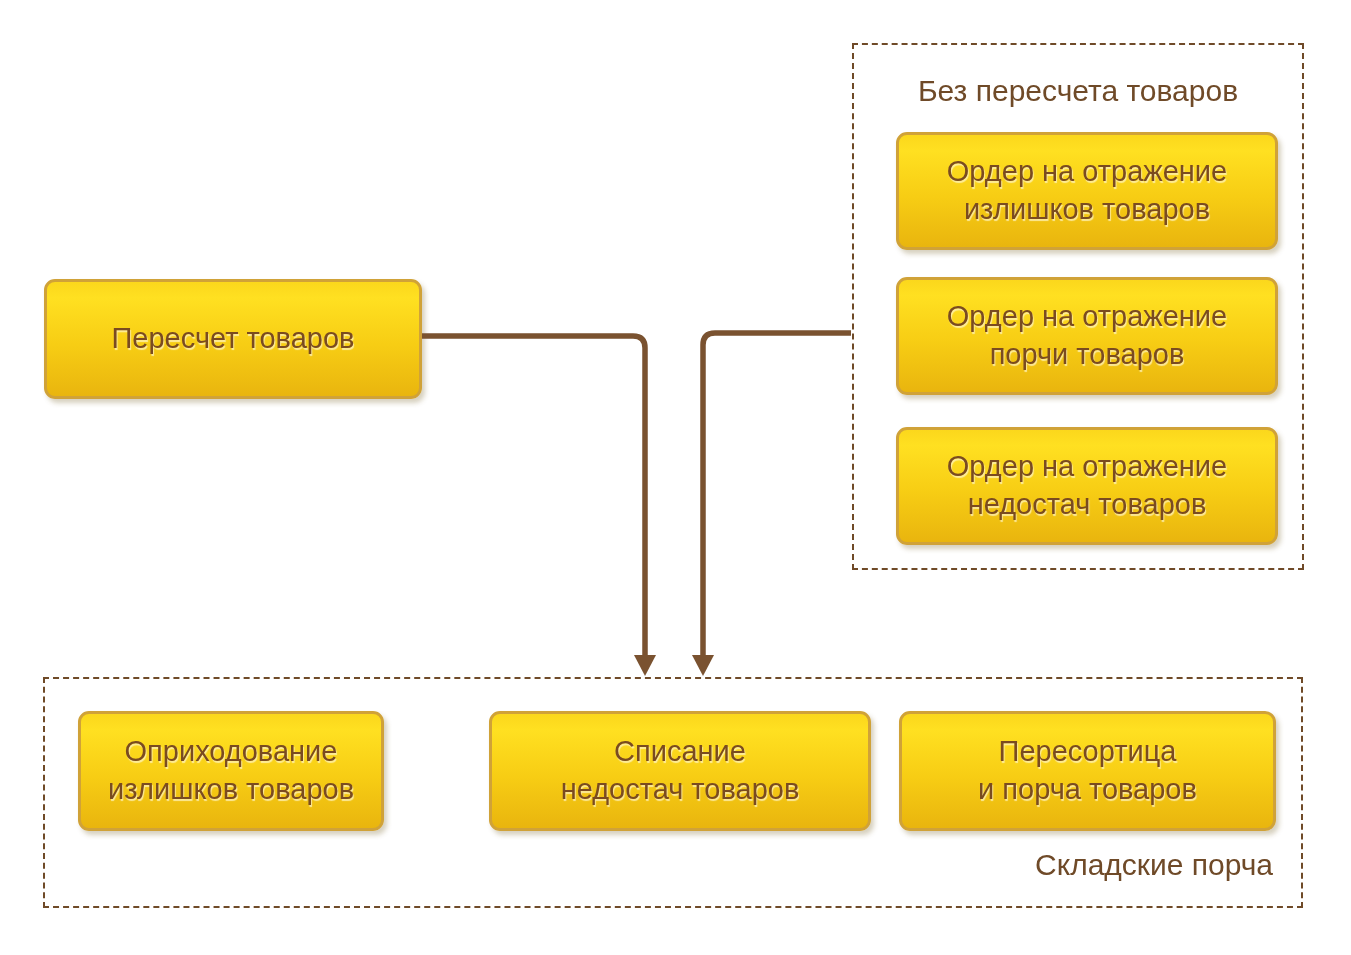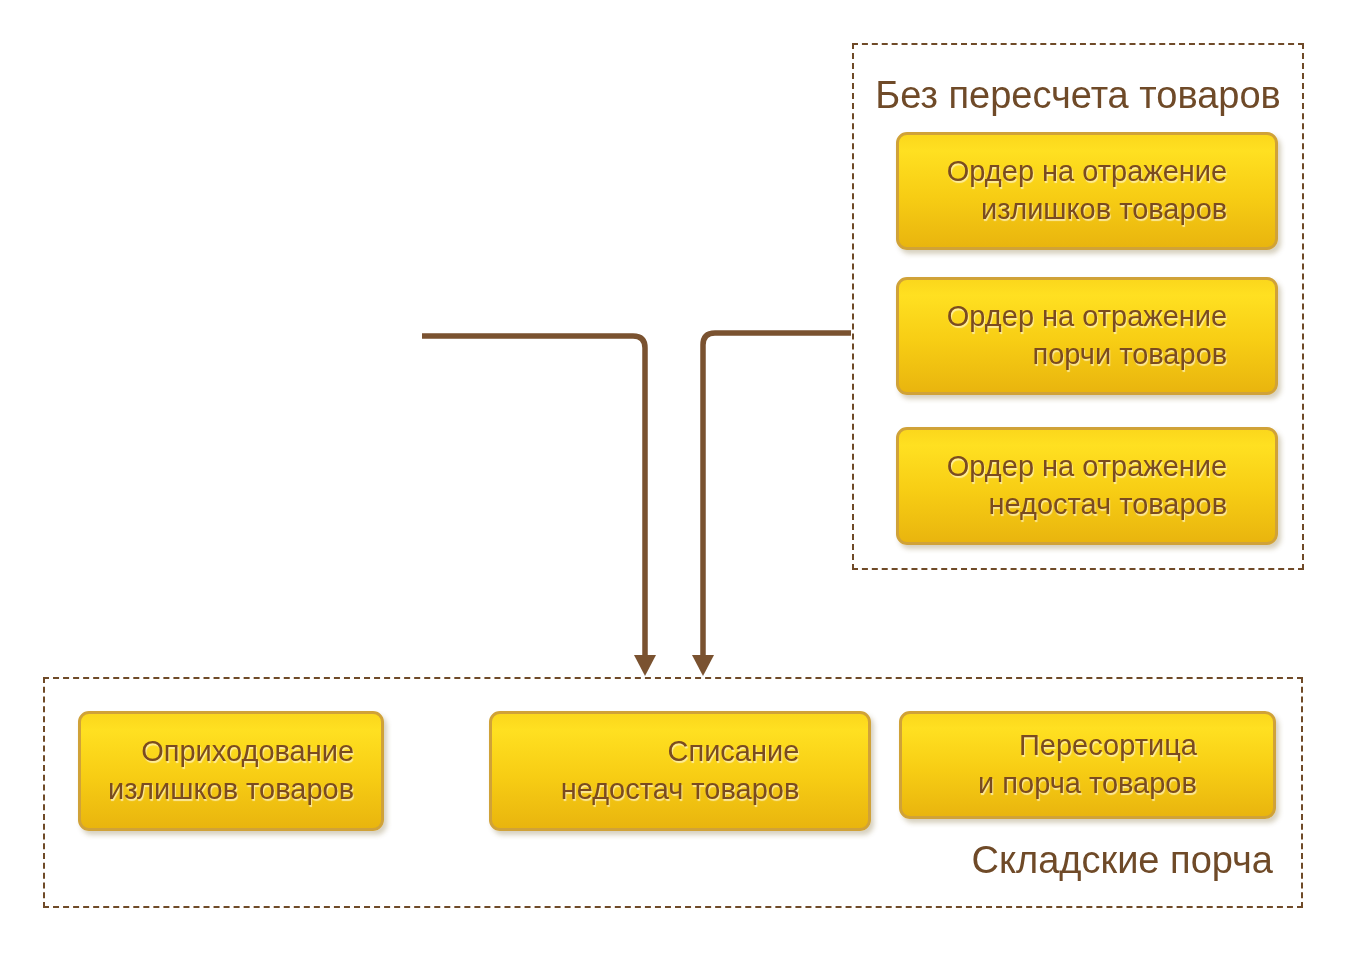--- a/index.html
+++ b/index.html
@@ -16,70 +16,73 @@
   .node {
     position: absolute;
     box-sizing: border-box;
     border: 3px solid #d0a238;
     border-radius: 11px;
     background: linear-gradient(180deg, #fbd71c 0%, #ffe021 14%, #f7cd14 55%, #e9b50e 100%);
     box-shadow: 3px 4px 5px rgba(120, 100, 40, 0.30);
     display: flex;
     align-items: center;
     justify-content: center;
-    text-align: right;
+    text-align: center;
     color: #7a4b20;
     font-size: 29px;
     line-height: 1.3;
     white-space: pre-line;
     text-shadow: 1px 2px 1px rgba(255, 245, 200, 0.75);
   }
 
   
   .group {
     position: absolute;
     box-sizing: border-box;
     border: 2px dashed #6f4a28;
     background: transparent;
   }
   .group-title {
     position: absolute;
     color: #6f4a28;
-    font-size: 38px;
+    font-size: 30px;
     white-space: nowrap;
   }
   .group-title.centered { left: 0; right: 0; text-align: center; }
 
   
   .node-recount   { left: 44px;  top: 279px; width: 378px; height: 120px; }
 
   .group-without  { left: 852px; top: 43px;  width: 452px; height: 527px; }
   .group-without .group-title { top: 29px; }
   .node-in-right  { left: 42px; width: 382px; height: 118px; }
   .node-order-surplus  { top: 87px;  }
   .node-order-spoilage { top: 232px; }
   .node-order-shortage { top: 382px; }
 
   .group-acts     { left: 43px; top: 677px; width: 1260px; height: 231px; }
   .group-acts .group-title { right: 28px; bottom: 24px; }
   .node-cap-surplus     { left: 33px;  top: 32px; width: 306px; height: 120px; }
   .node-writeoff        { left: 444px; top: 32px; width: 382px; height: 120px; }
-  .node-regrading       { left: 854px; top: 32px; width: 377px; height: 108px; }
+  .node-regrading       { left: 854px; top: 32px; width: 377px; height: 120px; }
 
   .connector-layer {
     position: absolute; left: 0; top: 0;
     width: 1351px; height: 955px;
     pointer-events: none;
   }
 </style>
 </head>
 <body>
 
 <div class="stage">
 
+  <div class="node node-recount">
+    <span>Пересчет товаров</span>
+  </div>
 
   <div class="group group-without">
     <div class="group-title centered">Без пересчета товаров</div>
 
     <div class="node node-in-right node-order-surplus">
       <span>Ордер на отражение
 излишков товаров</span>
     </div>
     <div class="node node-in-right node-order-spoilage">
       <span>Ордер на отражение

